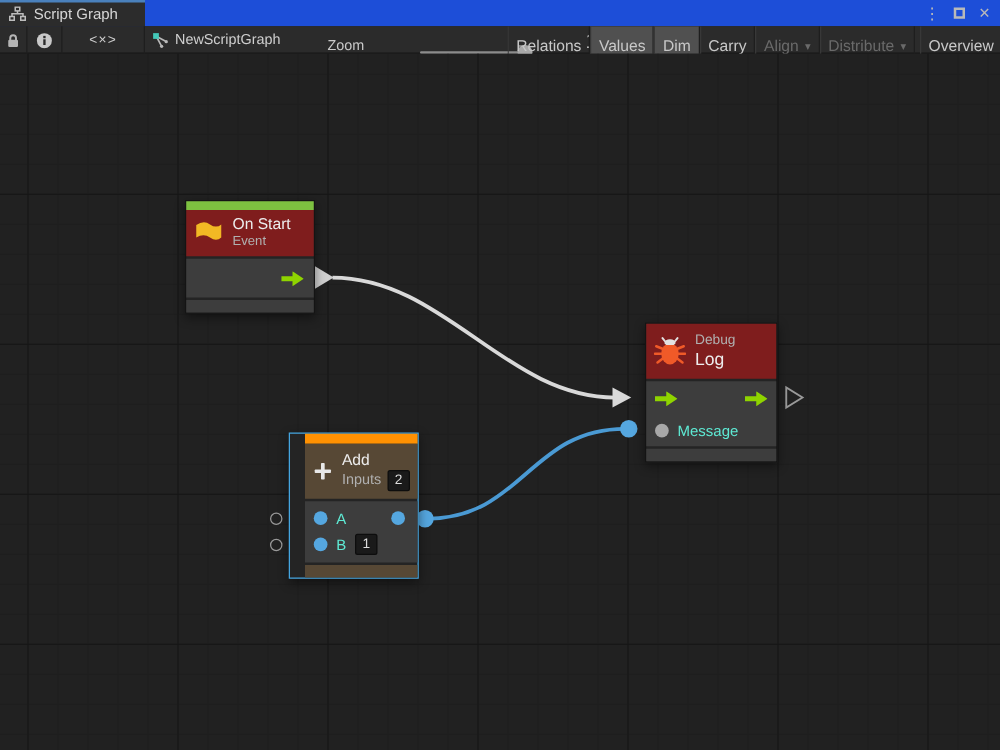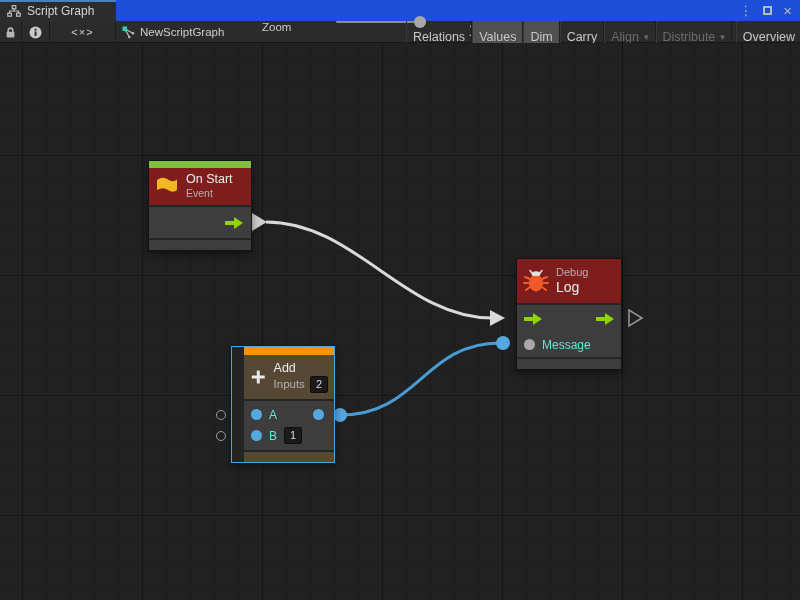--- a/index.html
+++ b/index.html
@@ -19,21 +19,21 @@
 
   
   .toolbar { position:absolute; left:0; top:21px; width:800px; height:22px; background:#2b2b2b;
              border-bottom:1px solid #161616; }
   .tb-left { position:absolute; left:0; top:0; height:22px; display:flex; align-items:stretch; }
   .tb-btn { display:flex; align-items:center; justify-content:center; border-right:1px solid #1e1e1e;
             color:#c9c9c9; }
   .tb-btn.lock { width:22px; } .tb-btn.info { width:28px; } .tb-btn.code { width:66px; font-size:11px; letter-spacing:1px; color:#cfcfcf; }
   .breadcrumb { position:absolute; left:122px; top:0; height:22px; display:flex; align-items:center; gap:5px; }
   .breadcrumb-label { font-size:11.5px; color:#cfcfcf; }
-  .zoom-group { position:absolute; left:262px; top:0; height:22px; display:flex; align-items:flex-start;gap:37px; }
+  .zoom-group { position:absolute; left:262px; top:0; height:22px; display:flex; align-items:flex-end;gap:37px; }
   .zoom-label { font-size:11.5px; color:#c9c9c9; margin-right:8px; }
   .slider { position:relative; width:86px; height:2px; background:#8c8c8c; border-radius:1px; }
   .slider-handle { position:absolute; right:-4px; top:-5px; width:12px; height:12px; border-radius:50%; background:#a8a8a8; }
   .zoom-value { font-size:17px; color:#c9c9c9; margin-left:9px; }
   .tb-right { position:absolute; left:406px; top:0; right:0; height:22px; display:flex; align-items:stretch; overflow:hidden; }
   .mode-btn { display:flex; align-items:center; white-space:nowrap; padding:16px 6px; font-size:12.5px;
               color:#c8c8c8; border-right:1px solid #1e1e1e; border-left:1px solid #383838; }
   .mode-btn.pressed { background:#505050; }
   .mode-btn.disabled { color:#6a6a6a; }
   .mode-btn .dd { font-size:9px; margin-left:5px; }

